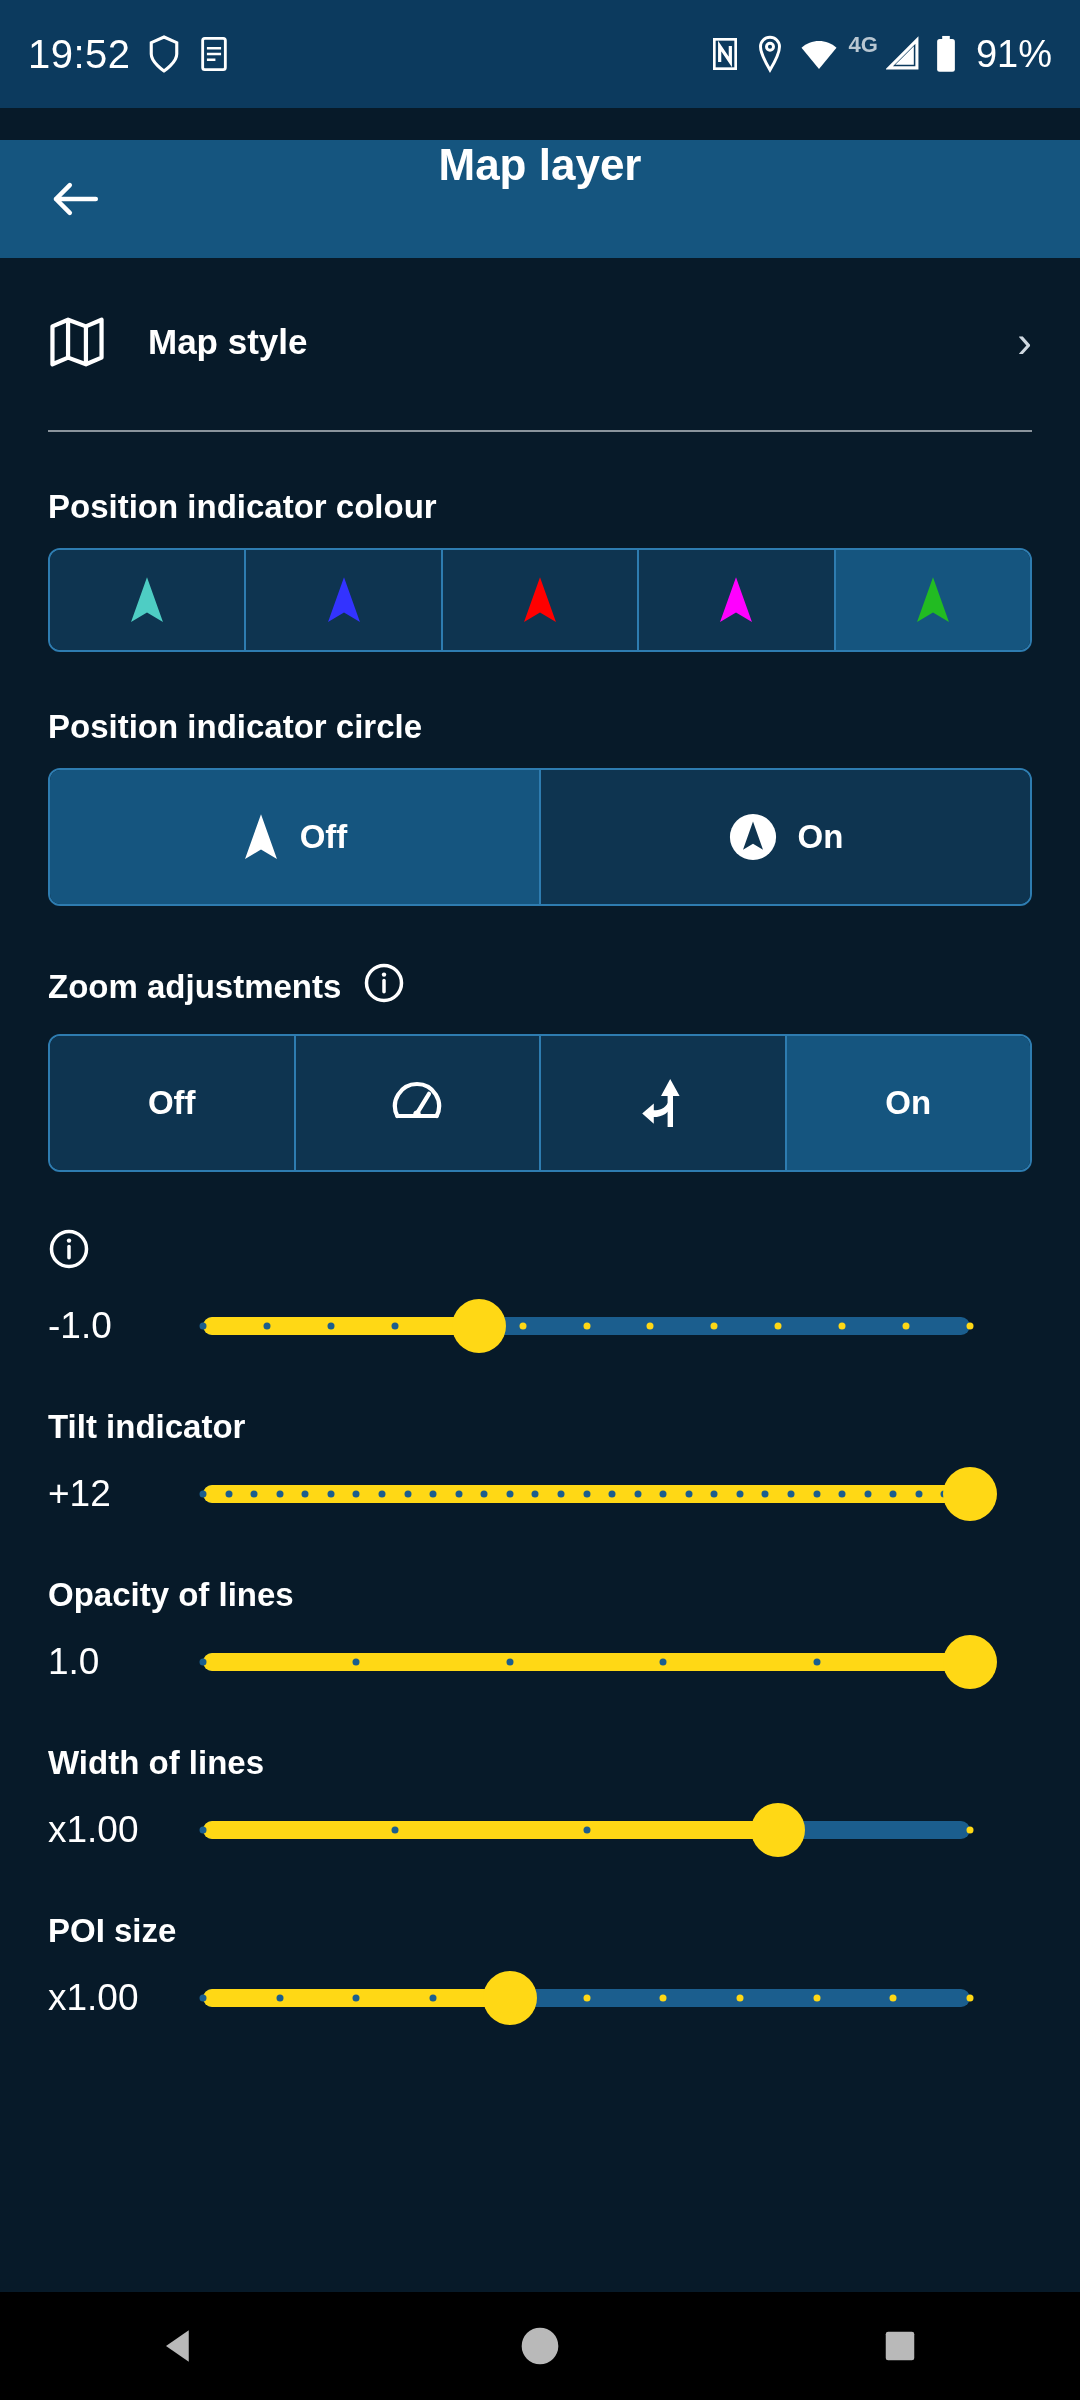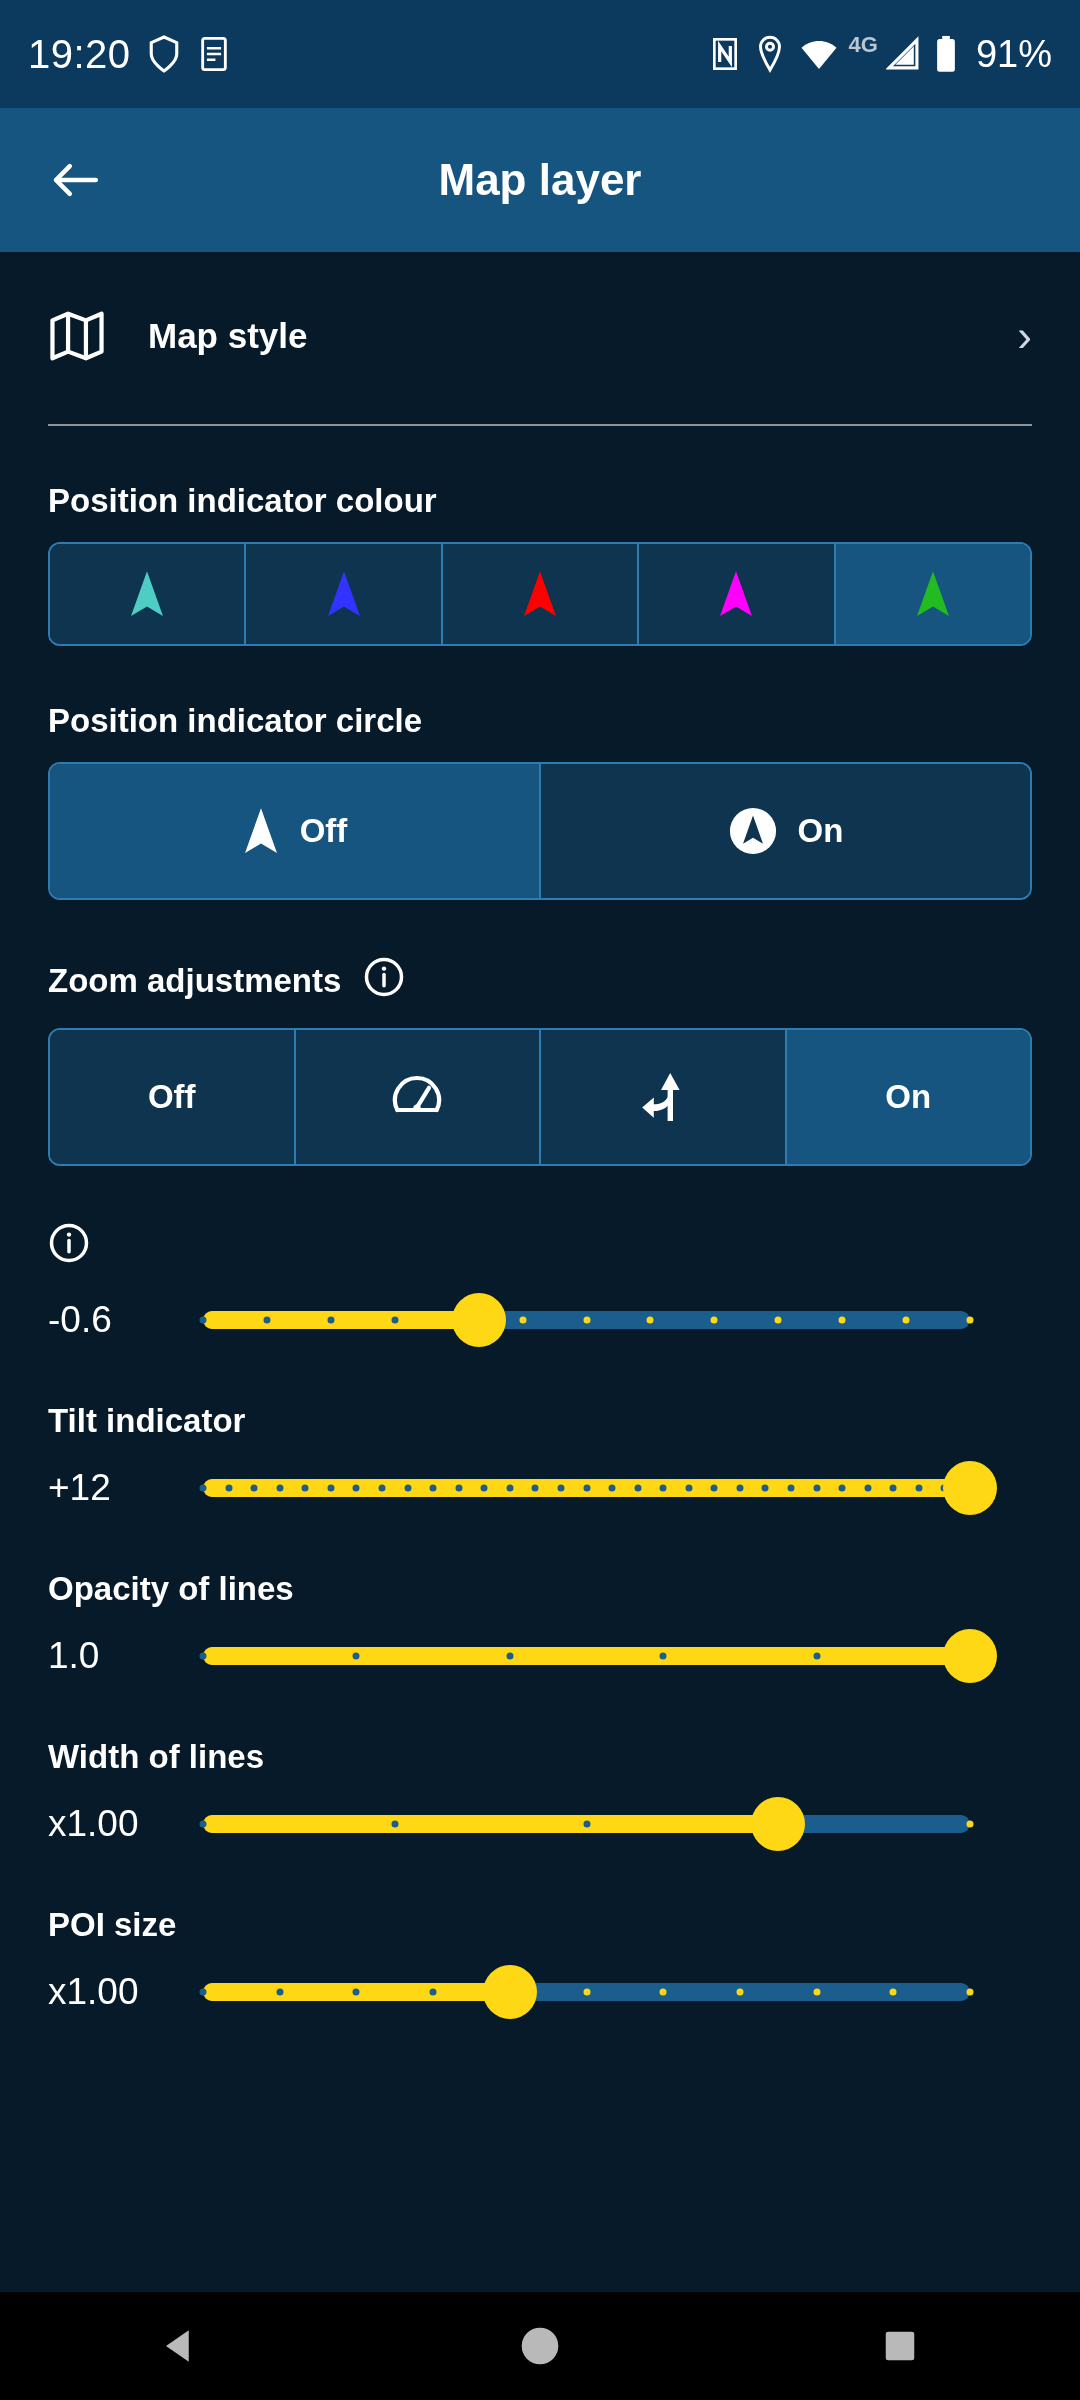--- a/index.html
+++ b/index.html
@@ -19,22 +19,22 @@
   }
   .sb-left { display: flex; align-items: center; gap: 16px; }
   .sb-right { display: flex; align-items: center; gap: 14px; }
   .sb-time { font-size: 40px; font-weight: 400; letter-spacing: .5px; }
   .sb-ico { display: block; }
   .sb-4g { font-size: 22px; font-weight: 700; color: #b9c7d2; margin: -18px -6px 0 -4px; }
   .sb-batt { font-size: 38px; font-weight: 500; margin-left: 4px; }
 
   
   .appbar {
-    height: 144px; background: #15557f;
-    display: flex; align-items: center; position: relative;
+    height: 118px; background: #15557f;
+    display: flex; position: relative; margin-top: 32px;
   }
   .appbar-back { width: 150px; display: flex; align-items: center; justify-content: center; cursor: pointer; }
   .appbar-title {
     position: absolute; left: 0; right: 0; text-align: center;
     color: #ffffff; font-size: 44px; font-weight: 700; pointer-events: none;
   }
 
   
   .content { background: #071a29; height: 2174px; overflow: hidden; position: relative; }
 
@@ -94,21 +94,21 @@
   }
   .nav-btn { width: 160px; display: flex; align-items: center; justify-content: center; cursor: pointer; }
 </style>
 </head>
 <body>
 
 <div class="phone">
 
   <div class="statusbar">
     <div class="sb-left">
-      <span class="sb-time">19:20</span>
+      <span class="sb-time">19:52</span>
       <svg class="sb-ico" width="34" height="40" viewBox="0 0 24 28" fill="none" stroke="#fff" stroke-width="2.2">
         <path d="M12 2 L21 6 V14 C21 20 12 26 12 26 C12 26 3 20 3 14 V6 Z"></path>
       </svg>
       <svg class="sb-ico" width="34" height="40" viewBox="0 0 24 28" fill="none" stroke="#fff" stroke-width="2">
         <rect x="4" y="3" width="16" height="22" rx="1.5"></rect>
         <path d="M7 10h10M7 14h10M7 18h6" stroke-width="1.8"></path>
       </svg>
     </div>
     <div class="sb-right">
       <svg class="sb-ico" width="32" height="36" viewBox="0 0 24 26" fill="none" stroke="#fff" stroke-width="2">
@@ -249,21 +249,21 @@
     <div id="sliders">
         <div>
           <div class="section-label">
             <span class="info-ico"><svg width="42" height="42" viewBox="0 0 24 24" fill="none" stroke="#fff" stroke-width="2">
                 <circle cx="12" cy="12" r="10"></circle>
                 <circle cx="12" cy="7.2" r="1.25" fill="#fff" stroke="none"></circle>
                 <path d="M12 10.6V17" stroke-linecap="round"></path>
               </svg></span>
           </div>
           <div class="slider-row">
-            <div class="slider-value">-0.6</div>
+            <div class="slider-value">-1.0</div>
             <div class="track">
               <div class="fill" style="width: 36%;"></div>
               <div class="ticks">
                 <span class="tick" style="left: 0%; background: rgb(27, 94, 142);"></span>
                 <span class="tick" style="left: 8.33333%; background: rgb(27, 94, 142);"></span>
                 <span class="tick" style="left: 16.6667%; background: rgb(27, 94, 142);"></span>
                 <span class="tick" style="left: 25%; background: rgb(27, 94, 142);"></span>
                 <span class="tick" style="left: 33.3333%; background: rgb(27, 94, 142);"></span>
                 <span class="tick" style="left: 41.6667%; background: rgb(255, 216, 21);"></span>
                 <span class="tick" style="left: 50%; background: rgb(255, 216, 21);"></span>

